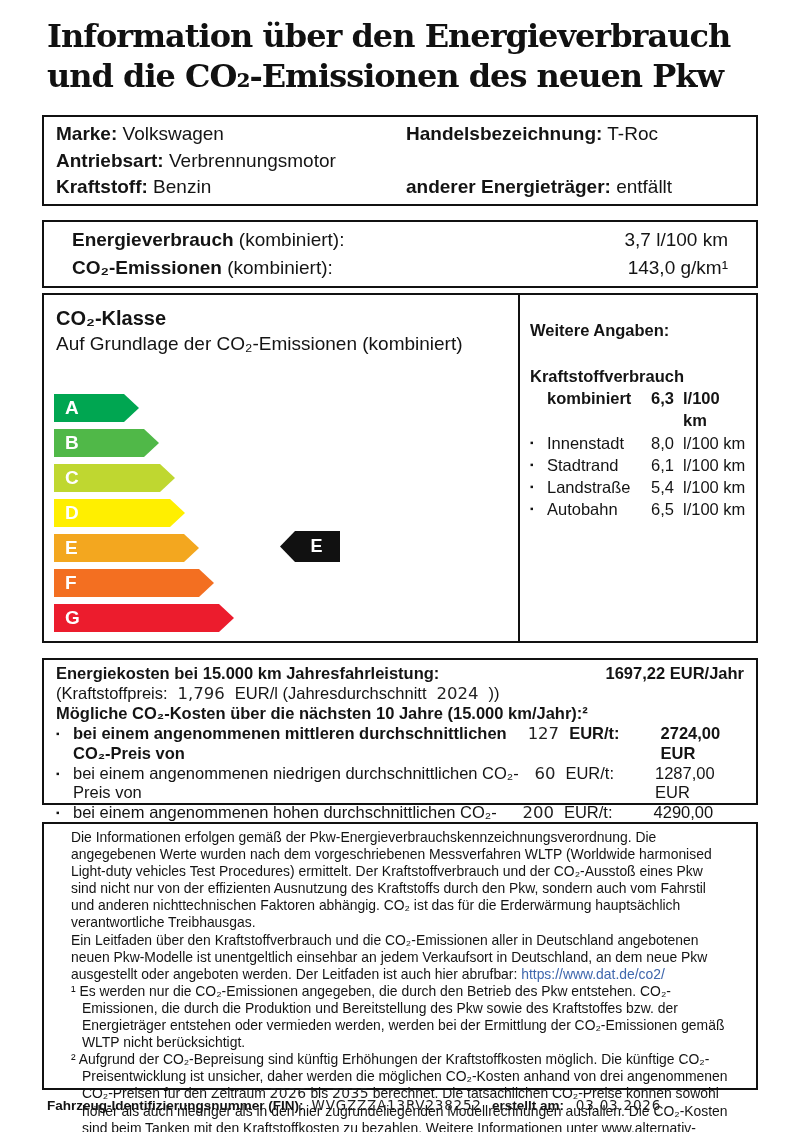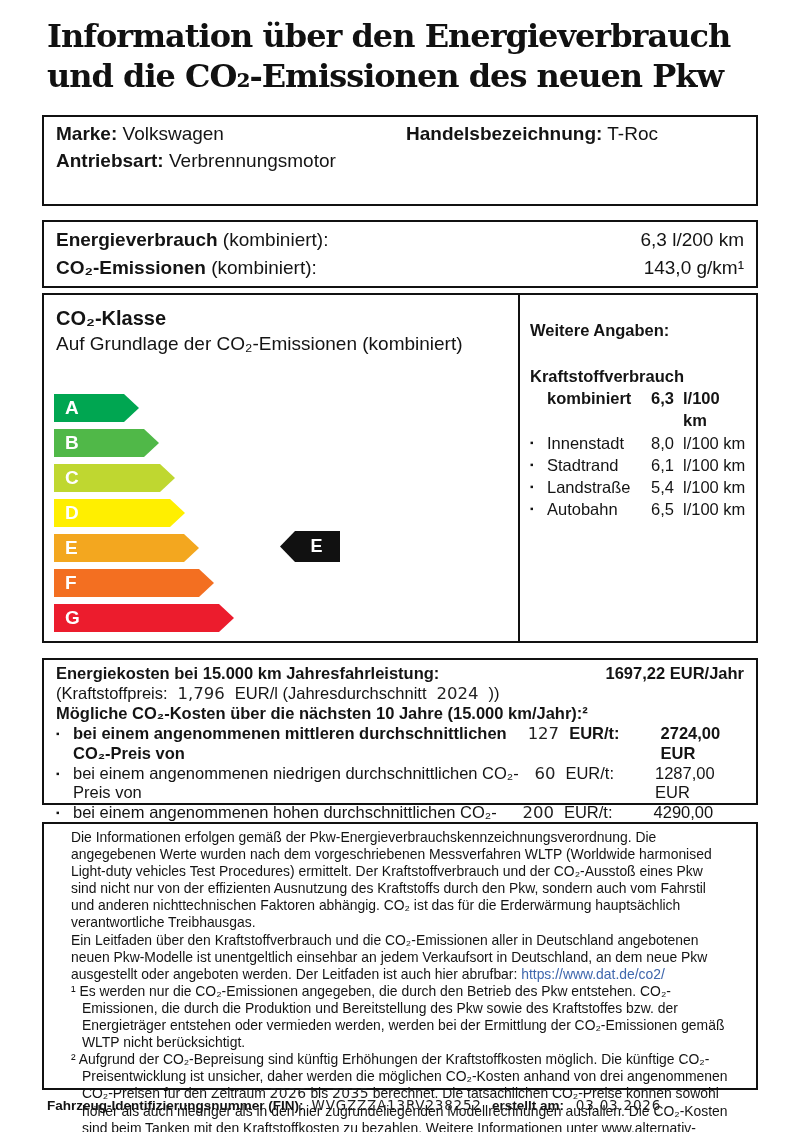--- a/index.html
+++ b/index.html
@@ -16,21 +16,21 @@
   }
   .box {
     position:absolute; left:42px; width:716px; box-sizing:border-box;
     border:2px solid #111; background:#fff;
   }
   
   .box-vehicle { top:115px; height:91px; padding:4px 12px; font-size:19px; }
   .vrow { display:grid; grid-template-columns:350px 1fr; line-height:26.5px; }
   .lbl { font-weight:bold; }
   
-  .box-consumption { top:220px; height:68px; padding:4px 12px; font-size:19px; }
+  .box-consumption { top:220px; height:68px; padding:4px 28px; font-size:19px; }
   .crow { display:flex; justify-content:space-between; line-height:28px; }
   
   .box-co2 { top:293px; height:350px; padding:0; display:flex; }
   .co2-left { width:474px; position:relative; padding:10px 0 0 12px; box-sizing:border-box; }
   .co2-heading { font-weight:bold; font-size:20px; line-height:26px; }
   .co2-subheading { font-size:19px; line-height:26px; }
   .scale { position:absolute; left:10px; top:99px; width:440px; }
   .class-arrow {
     height:28px; margin-bottom:7px; display:flex; align-items:center;
     padding-left:11px; box-sizing:border-box; color:#fff; font-weight:bold; font-size:19px;
@@ -81,26 +81,30 @@
 
   <div class="box box-vehicle">
     <div class="vrow">
       <div><span class="lbl">Marke:</span> <span>Volkswagen</span></div>
       <div><span class="lbl">Handelsbezeichnung:</span> <span>T-Roc</span></div>
     </div>
     <div class="vrow">
       <div><span class="lbl">Antriebsart:</span> <span>Verbrennungsmotor</span></div>
       <div></div>
     </div>
+    <div class="vrow">
+      <div><span class="lbl">Kraftstoff:</span> <span>Benzin</span></div>
+      <div><span class="lbl">anderer Energieträger:</span> <span>entfällt</span></div>
+    </div>
   </div>
 
   <div class="box box-consumption">
     <div class="crow">
       <div><span class="lbl">Energieverbrauch</span><span> (kombiniert):</span></div>
-      <div>6,3 l/200 km</div>
+      <div>3,7 l/100 km</div>
     </div>
     <div class="crow">
       <div><span class="lbl">CO₂-Emissionen</span><span> (kombiniert):</span></div>
       <div>143,0 g/km¹</div>
     </div>
   </div>
 
   <div class="box box-co2">
     <div class="co2-left">
       <div class="co2-heading">CO₂-Klasse</div>

